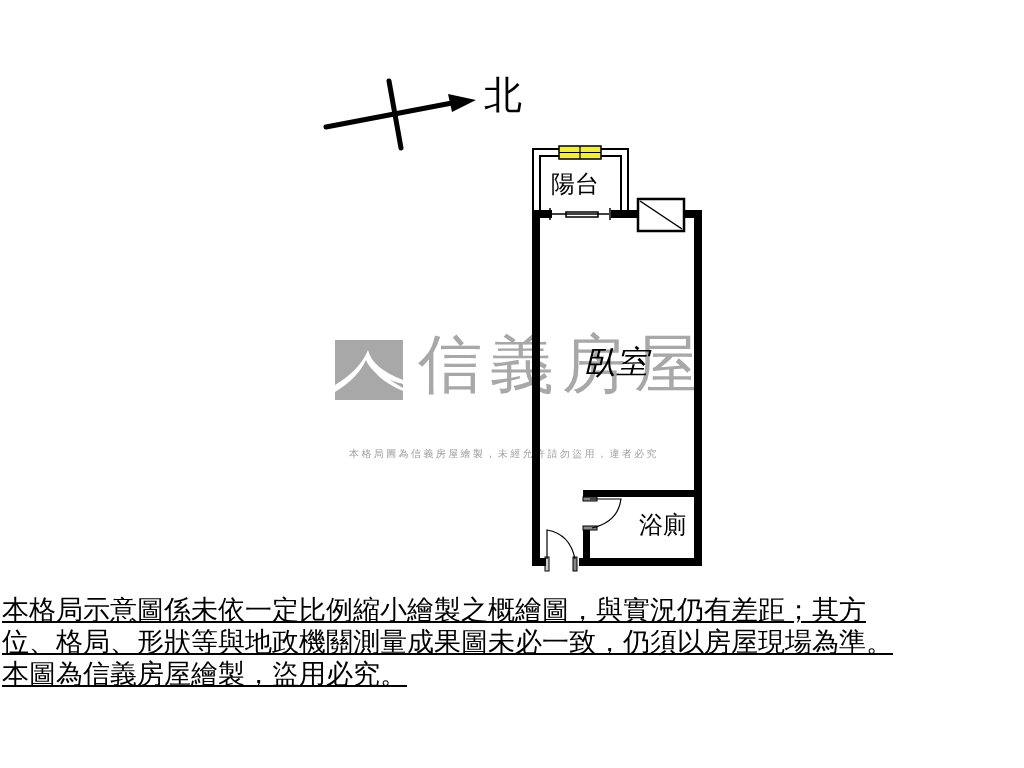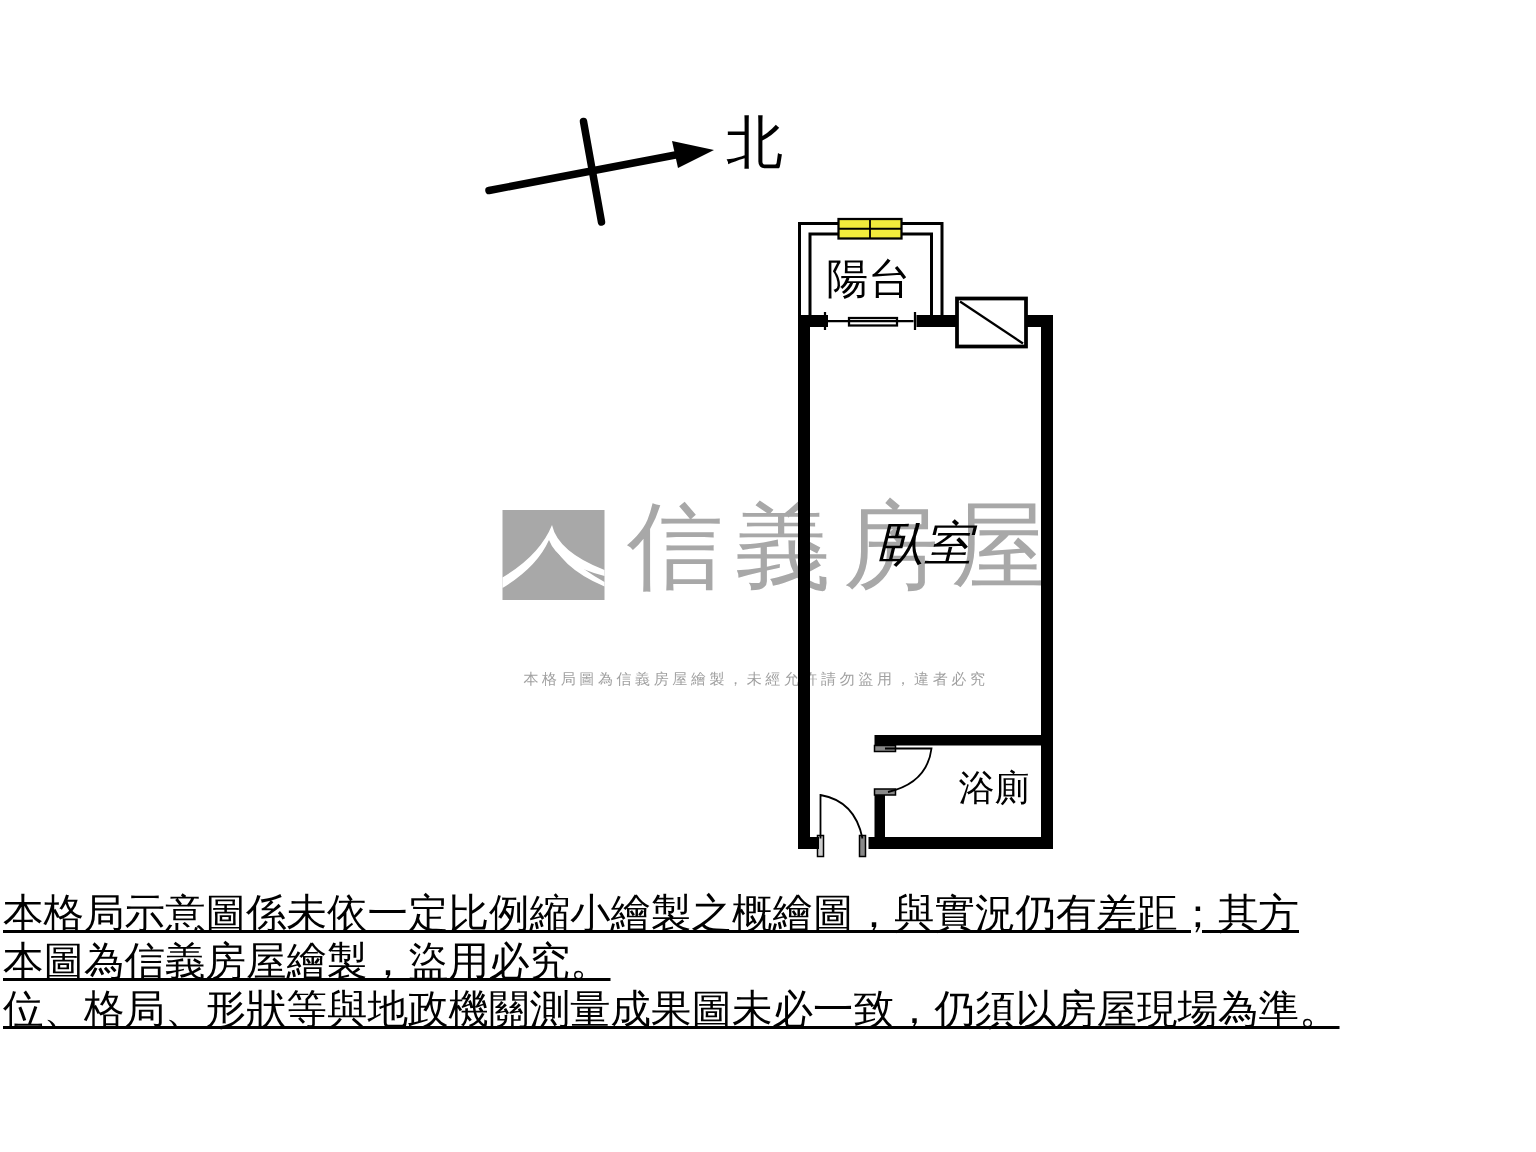--- a/index.html
+++ b/index.html
@@ -11,21 +11,21 @@
   .plan-svg { position: absolute; left: 0; top: 0; }
   .north-label {
     position: absolute; left: 484px; top: 76px;
     font-size: 38px; color: #000; line-height: 1;
     font-family: "DejaVu Serif", serif;
   }
   .room-label {
     position: absolute; color: #000; line-height: 1; white-space: nowrap;
     font-family: "DejaVu Sans", sans-serif;
   }
-  .balcony-label { left: 551px; top: 172px; font-size: 28px; }
+  .balcony-label { left: 551px; top: 172px; font-size: 24px; }
   .bedroom-label { left: 584px; top: 346px; font-size: 32px; z-index: 3; font-style: italic; }
   .bath-label { left: 639px; top: 513px; font-size: 24px; }
   .wm-logo-text {
     position: absolute; left: 418px; top: 332px;
     font-size: 64px; color: #a8a8a8; letter-spacing: 8px; line-height: 1;
     font-family: Liberation Sans, sans-serif; z-index: 1;
   }
   .wm-sub {
     position: absolute; left: 349px; top: 413px;
     font-size: 10px; color: #a0a0a0; letter-spacing: 2.4px; line-height: 1;
@@ -116,15 +116,15 @@
 </svg>
 
 <div class="north-label">北</div>
 
 <div class="room-label balcony-label">陽台</div>
 <div class="room-label bedroom-label">臥室</div>
 <div class="room-label bath-label">浴廁</div>
 
 <div class="disclaimer">
   <div>本格局示意圖係未依一定比例縮小繪製之概繪圖，與實況仍有差距；其方</div>
+  <div>位、格局、形狀等與地政機關測量成果圖未必一致，仍須以房屋現場為準。</div>
   <div>本圖為信義房屋繪製，盜用必究。</div>
-  <div>位、格局、形狀等與地政機關測量成果圖未必一致，仍須以房屋現場為準。</div>
 </div>
 
 </body></html>

